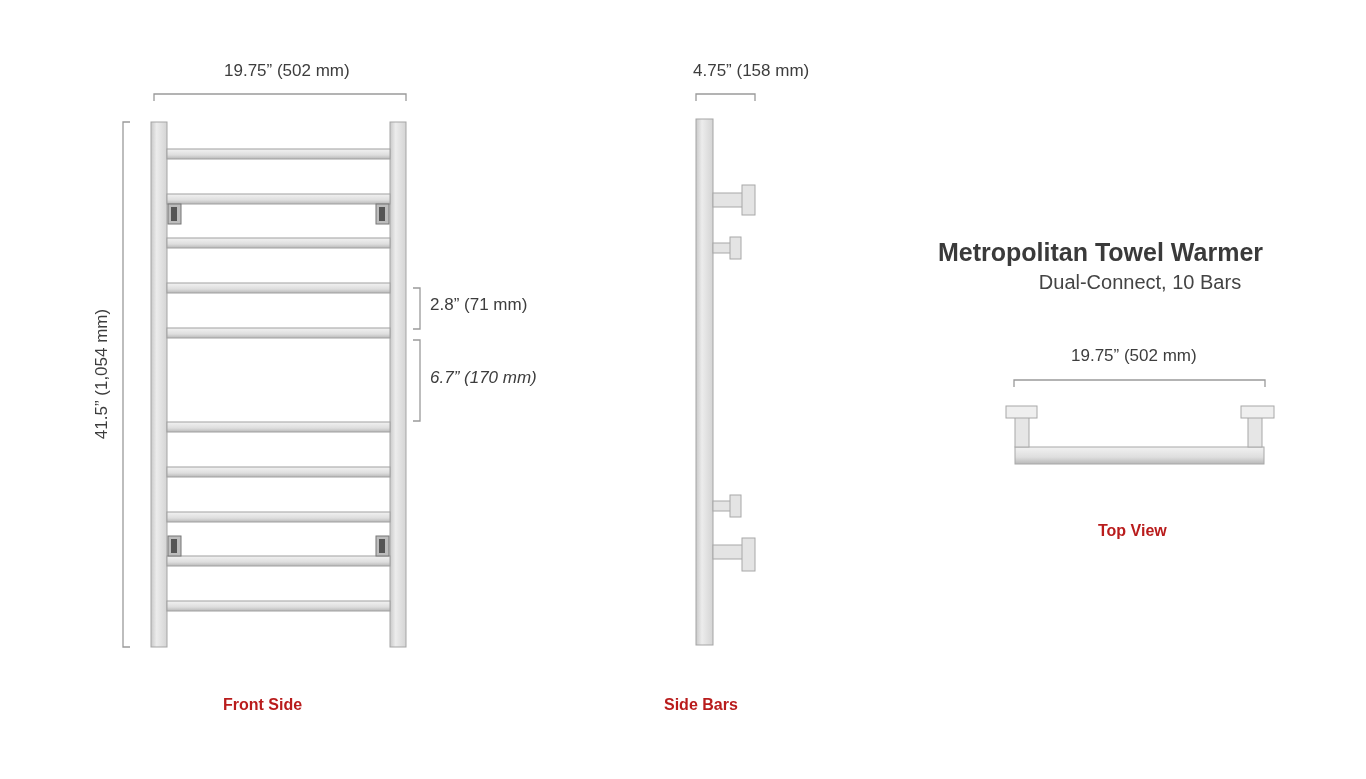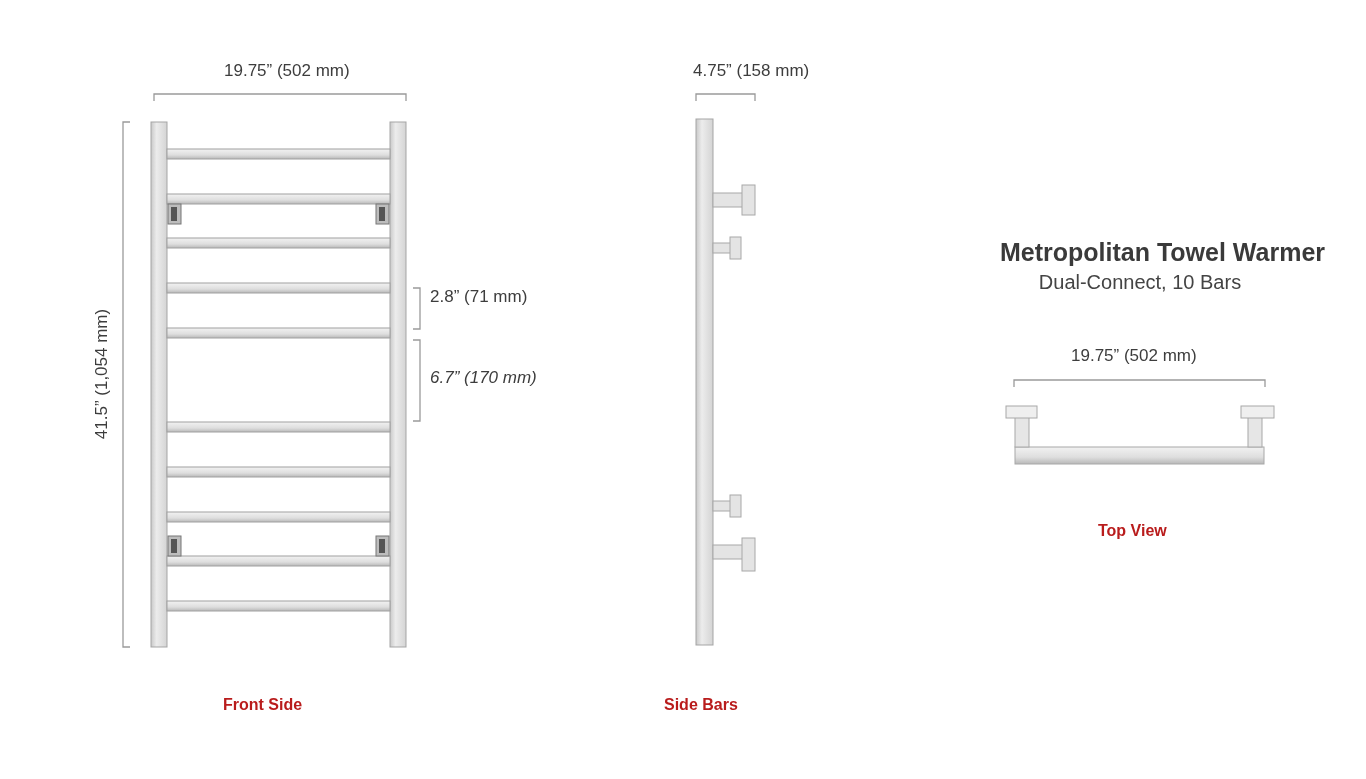--- a/index.html
+++ b/index.html
@@ -102,24 +102,24 @@
     <rect x="1015" y="447" width="249" height="17" fill="url(#barGrad)"></rect>
     <rect x="1015" y="416" width="14" height="31" fill="#e6e6e6"></rect>
     <rect x="1248" y="416" width="14" height="31" fill="#e6e6e6"></rect>
     <rect x="1006" y="406" width="31" height="12" fill="#efefef"></rect>
     <rect x="1241" y="406" width="33" height="12" fill="#efefef"></rect>
   </g>
 </svg>
 
 <div class="abs dim" style="left:224px; top:61px;">19.75” (502 mm)</div>
 <div class="abs dim rot" style="left:22px; top:364px; width:160px; text-align:center;">41.5” (1,054 mm)</div>
-<div class="abs dim" style="left:430px; top:287px;text-align:center;">2.8” (71 mm)</div>
+<div class="abs dim" style="left:430px; top:295px;text-align:center;">2.8” (71 mm)</div>
 <div class="abs dim" style="left:430px; top:368px;font-style:italic;">6.7” (170 mm)</div>
 <div class="abs view-label" style="left:223px; top:696px;">Front Side</div>
 
 <div class="abs dim" style="left:693px; top:61px;">4.75” (158 mm)</div>
 <div class="abs view-label" style="left:664px; top:696px;">Side Bars</div>
 
-<div class="abs title" style="left:1000px; top:238px; width:320px; text-align:right;">Metropolitan Towel Warmer</div>
+<div class="abs title" style="left:938px; top:238px; width:320px; text-align:right;">Metropolitan Towel Warmer</div>
 <div class="abs subtitle" style="left:980px; top:271px; width:320px; text-align:center;">Dual-Connect, 10 Bars</div>
 
 <div class="abs dim" style="left:1071px; top:346px;">19.75” (502 mm)</div>
 <div class="abs view-label" style="left:1098px; top:522px;">Top View</div>
 
 </body></html>

